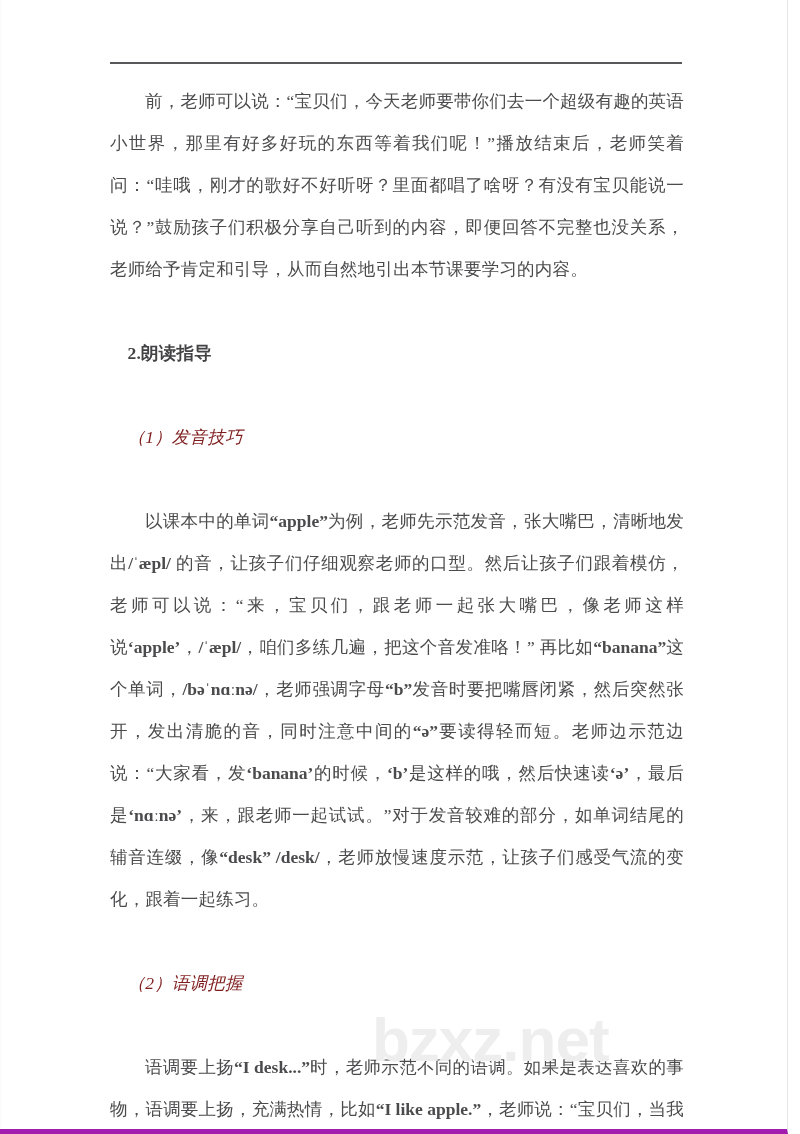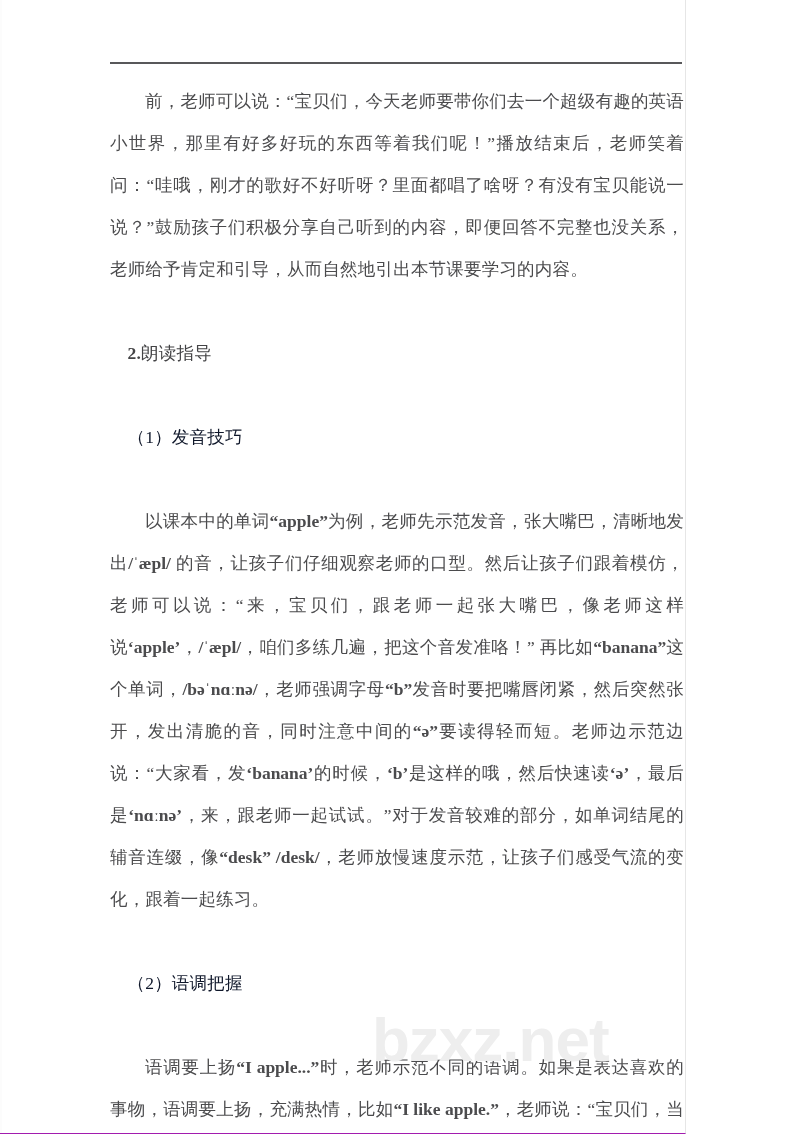--- a/index.html
+++ b/index.html
@@ -5,27 +5,27 @@
   html, body {
     margin: 0;
     padding: 0;
     background: #ffffff;
   }
   body {
     font-family: "Liberation Serif", "DejaVu Serif", serif;
   }
   .page {
     position: relative;
-    width: 686px;
+    width: 788px;
     height: 1134px;
     background: #ffffff;
     overflow: hidden;
     box-sizing: border-box;
     border-right: 1px solid #e6e6e6;
-    border-bottom: 1px solid #a21caf;
+    border-bottom: 5px solid #a21caf;
   }
   
   .page-edge-left {
     position: absolute;
     left: 0; top: 0;
     width: 2px; height: 1134px;
     background: #fcfcfc;
   }
   .content {
     position: absolute;
@@ -58,25 +58,26 @@
   }
   .gap {
     height: 42px;
   }
   .heading-num {
     text-indent: 1em;
     font-weight: bold;
     color: #434345;
   }
   .heading-num .hd-label {
-    font-weight: normal;
+    font-weight: bold;
   }
   .heading-sub {
     text-indent: 1em;
-    color: #0f172a;
+    color: #7f1d1d;
+    font-style: italic;
   }
   
   .en {
     font-family: Liberation Serif, serif;
     font-weight: bold;
     letter-spacing: 0;
   }
   .watermark {
     position: absolute;
     left: 372px;
@@ -116,20 +117,20 @@
       <div class="gap"></div>
 
       <p class="para"><span>以课本中的单词</span><span class="en">“apple”</span><span>为例，老师先示范发音，张大嘴巴，清晰地发出</span><span class="en">/ˈæpl/</span><span> 的音，让孩子们仔细观察老师的口型。然后让孩子们跟着模仿，老师可以说：“来，宝贝们，跟老师一起张大嘴巴，像老师这样说</span><span class="en">‘apple’</span><span>，</span><span class="en">/ˈæpl/</span><span>，咱们多练几遍，把这个音发准咯！” 再比如</span><span class="en">“banana”</span><span>这个单词，</span><span class="en">/bəˈnɑːnə/</span><span>，老师强调字母</span><span class="en">“b”</span><span>发音时要把嘴唇闭紧，然后突然张开，发出清脆的音，同时注意中间的</span><span class="en">“ə”</span><span>要读得轻而短。老师边示范边说：“大家看，发</span><span class="en">‘banana’</span><span>的时候，</span><span class="en">‘b’</span><span>是这样的哦，然后快速读</span><span class="en">‘ə’</span><span>，最后是</span><span class="en">‘nɑːnə’</span><span>，来，跟老师一起试试。”对于发音较难的部分，如单词结尾的辅音连缀，像</span><span class="en">“desk” /desk/</span><span>，老师放慢速度示范，让孩子们感受气流的变化，跟着一起练习。</span></p>
 
       <div class="gap"></div>
 
       <p class="heading-sub">（2）语调把握</p>
 
       <div class="gap"></div>
 
-      <p class="para"><span>语调要上扬</span><span class="en">“I apple...”</span><span>时，老师示范不同的语调。如果是表达喜欢的事物，语调要上扬，充满热情，比如</span><span class="en">“I like apple.”</span><span>，老师说：“宝贝们，当我们说喜欢苹果的时候，声音要像这样，往上扬，</span></p>
+      <p class="para"><span>语调要上扬</span><span class="en">“I desk...”</span><span>时，老师示范不同的语调。如果是表达喜欢的事物，语调要上扬，充满热情，比如</span><span class="en">“I like apple.”</span><span>，老师说：“宝贝们，当我们说喜欢苹果的时候，声音要像这样，往上扬，</span></p>
 
     </div>
   </div>
 
   <div class="watermark">bzxz.net</div>
 
 </div>
 
 </body></html>

